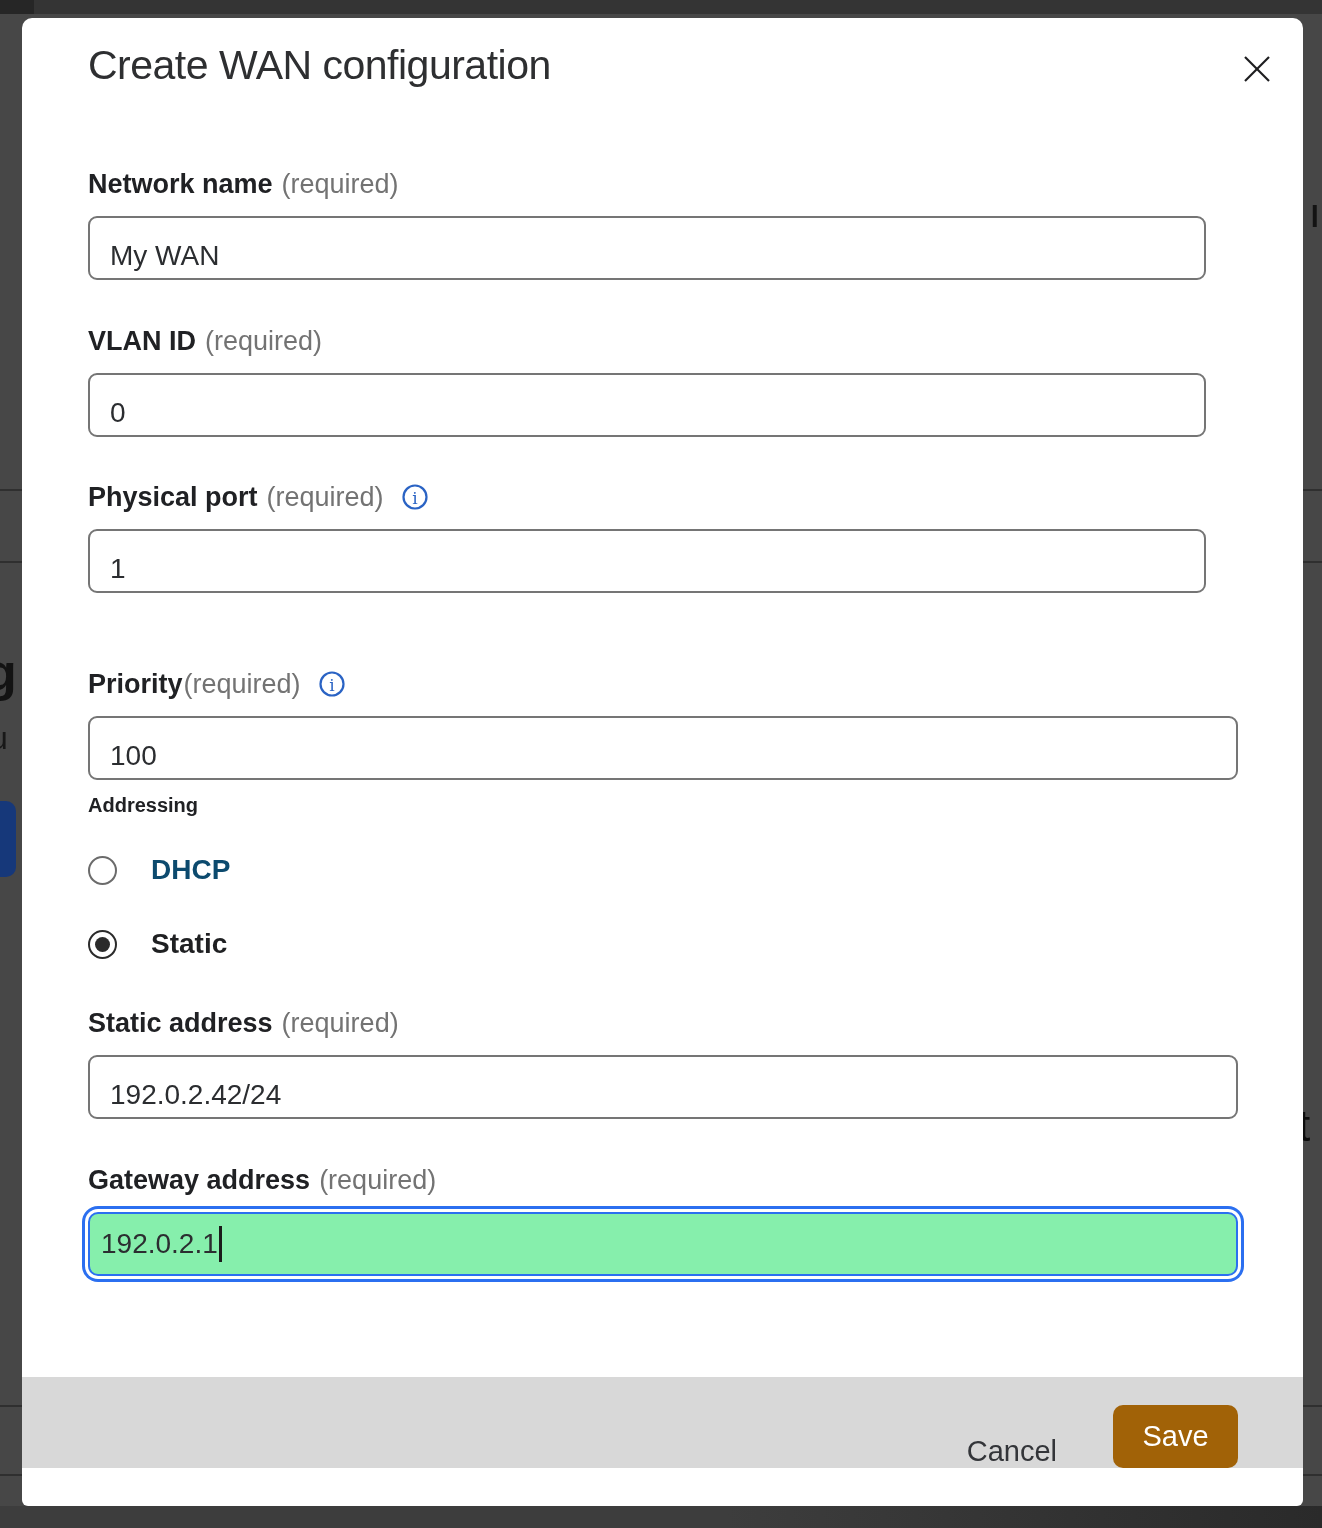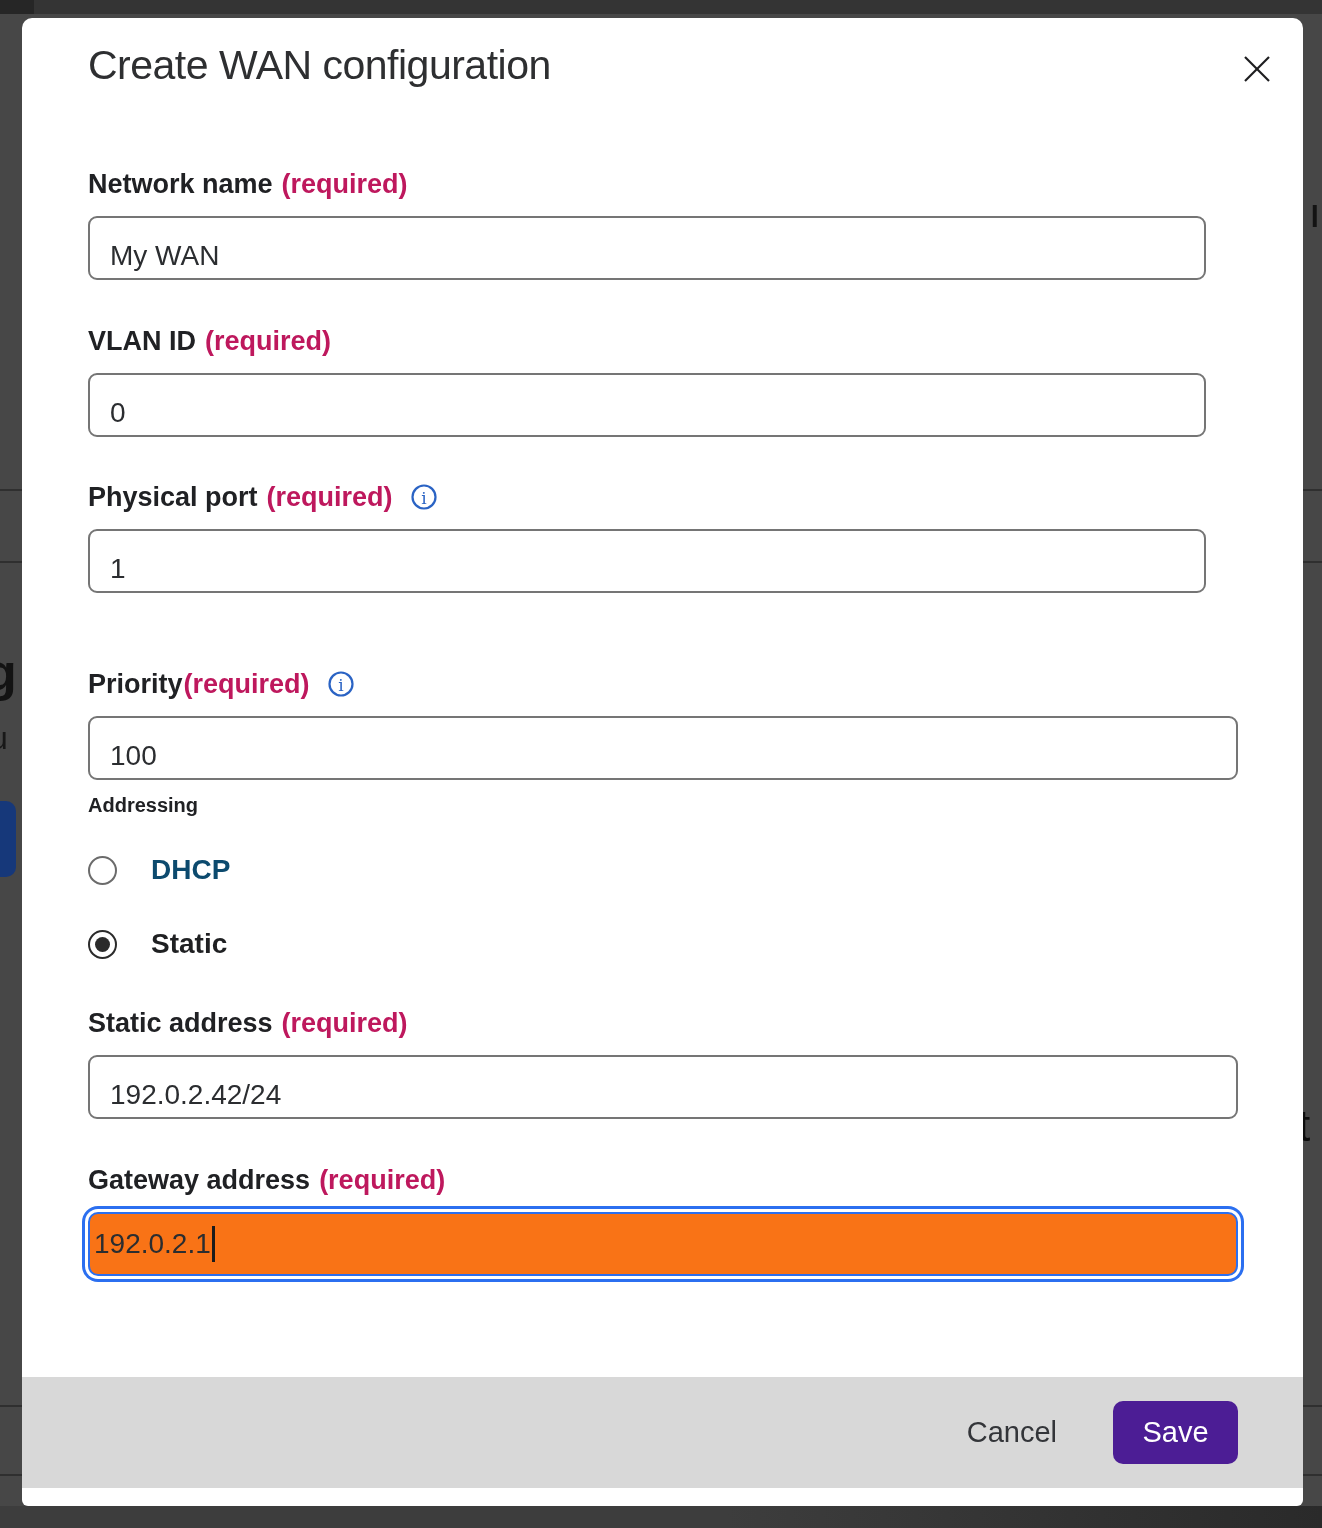--- a/index.html
+++ b/index.html
@@ -30,61 +30,61 @@
     position:absolute;left:1218px;top:34px;width:34px;height:34px;
     background:none;border:none;padding:0;cursor:pointer;display:flex;align-items:center;justify-content:center;
   }
   .dialog-title{
     position:absolute;left:66px;top:24px;margin:0;
     font-size:41px;font-weight:400;color:#2e2f31;letter-spacing:-0.5px;
   }
   .field{position:absolute;left:66px;}
   .label-row{display:flex;align-items:center;height:32px;white-space:nowrap;}
   .lbl{font-size:27px;font-weight:700;color:#202124;}
-  .req{font-size:27px;font-weight:700;color:#be185d;margin-left:9px;}
+  .req{font-size:27px;font-weight:400;color:#737373;margin-left:9px;}
   .req.nospace{margin-left:1px;}
   .info-ico{margin-left:17px;display:inline-flex;}
   .txt{
     display:block;margin-top:16px;height:64px;box-sizing:border-box;
     border:2px solid #757575;border-radius:9px;background:#fff;
     font-family:"Liberation Sans","DejaVu Sans",sans-serif;
     font-size:28px;color:#2b2d30;padding:16px 0 0 20px;outline:none;
   }
   .w-narrow{width:1118px;}
   .w-wide{width:1150px;}
   .fakeinput{
     display:flex;align-items:center;margin-top:16px;height:64px;box-sizing:border-box;
-    width:1150px;border:2px solid #2b6ff0;border-radius:10px;background:#f97316;
+    width:1150px;border:2px solid #2b6ff0;border-radius:10px;background:#86efac;
     box-shadow:0 0 0 3px #ffffff,0 0 0 6px #2b6ff0;
-    font-size:28px;color:#2b2d30;padding-left:4px;
+    font-size:28px;color:#2b2d30;padding-left:11px;
   }
   .caret{display:inline-block;width:3px;height:36px;background:#1b1b1b;margin-left:1px;}
   .section-heading{
     position:absolute;left:66px;margin:0;font-size:20px;font-weight:700;color:#202124;
   }
   .radio-row{position:absolute;left:66px;display:flex;align-items:center;gap:34px;cursor:pointer;}
   .radio{
     width:29px;height:29px;border-radius:50%;box-sizing:border-box;background:#fff;
     border:2px solid #6b6b6b;display:flex;align-items:center;justify-content:center;flex:none;
   }
   .radio.checked{border:2px solid #2b2b2b;}
   .radio .dot{width:15px;height:15px;border-radius:50%;background:#2b2b2b;}
   .radio-label{font-size:28px;color:#0c4a6e;font-weight:700;}
   .radio-label.sel{font-weight:700;color:#1f2022;}
   .footer{
-    position:absolute;left:0;top:1359px;width:1281px;height:111px;background:#d8d8d8;
-    display:flex;align-items:center;justify-content:flex-end;gap:50px;
+    position:absolute;left:0;top:1359px;width:1281px;height:91px;background:#d8d8d8;
+    display:flex;align-items:flex-end;justify-content:flex-end;gap:50px;
     padding-right:65px;box-sizing:border-box;
   }
   .cancel-btn{
     background:none;border:none;padding:0 6px;cursor:pointer;
     font-family:"Liberation Sans","DejaVu Sans",sans-serif;font-size:29px;color:#333539;
   }
   .save-btn{
-    width:125px;height:63px;border:none;border-radius:10px;background:#4c1d95;cursor:pointer;
+    width:125px;height:63px;border:none;border-radius:10px;background:#a16207;cursor:pointer;
     font-family:"Liberation Sans","DejaVu Sans",sans-serif;font-size:29px;color:#ffffff;
     display:flex;align-items:center;justify-content:center;
   }
 </style>
 </head>
 <body>
 
 <div>
   <div class="bd-topstrip"></div>
   <div class="bd-topcorner"></div>

